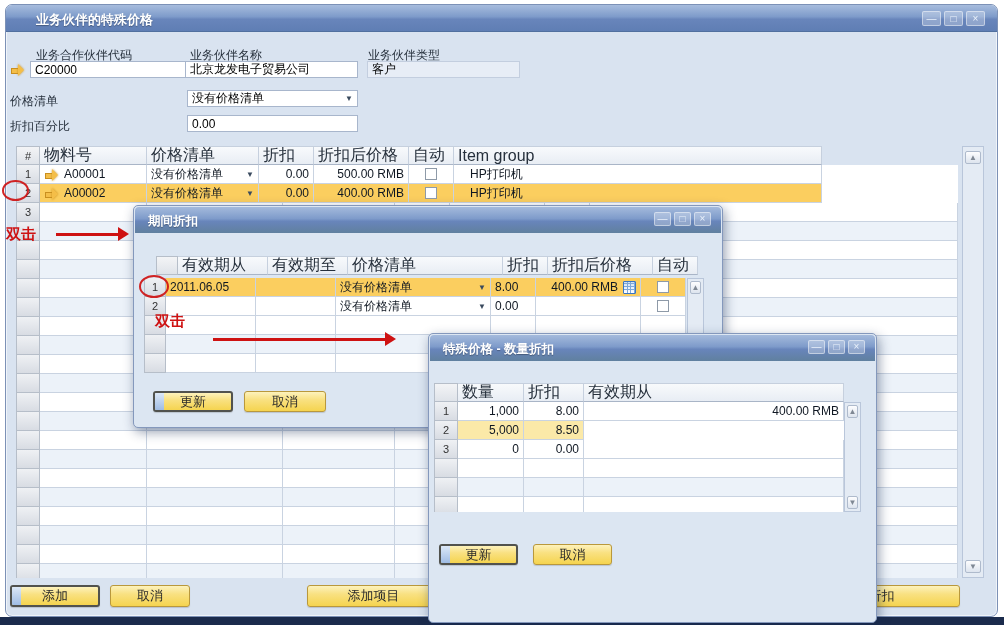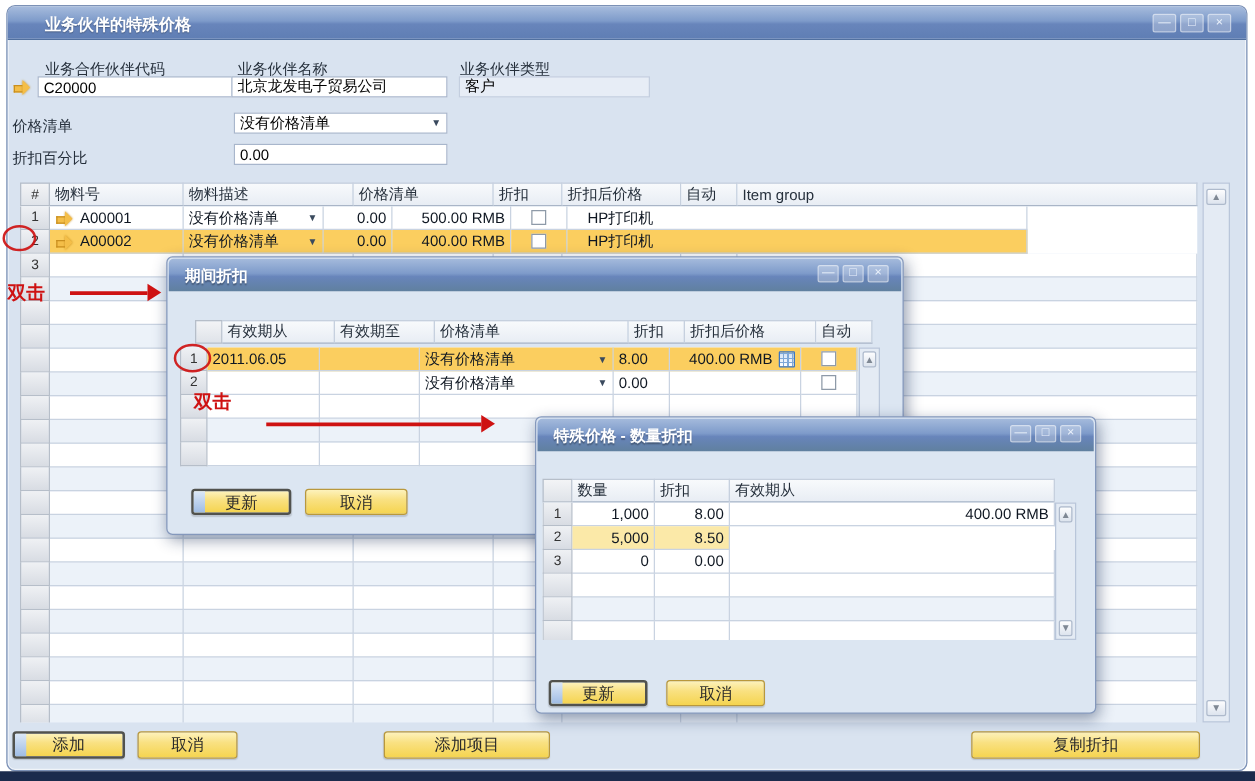--- a/index.html
+++ b/index.html
@@ -40,21 +40,21 @@
   .link-arrow::before { content:''; position:absolute; left:1px; top:4px; width:7px; height:4px;
     background:#F4BE48; border:1px solid #C98F1F; border-right:none; }
   .link-arrow::after { content:''; position:absolute; left:8px; top:0; width:0; height:0;
     border-left:6px solid #F4BE48; border-top:6px solid transparent; border-bottom:6px solid transparent;
     filter:drop-shadow(0 0 1px #C98F1F); }
 
   
   .thead { display:flex; height:19px; }
   .hcell { height:19px; background:linear-gradient(180deg,#F8FAFC,#E8EDF4);
     border-right:1px solid #C6D0DE; border-bottom:1px solid #A9B5C7; border-top:1px solid #C6D0DE;
-    font-size:12px; color:#26303C; display:flex; align-items:center; padding:0 4px; white-space:nowrap; overflow:hidden; }
+    font-size:16px; color:#26303C; display:flex; align-items:center; padding:0 4px; white-space:nowrap; overflow:hidden; }
   .trow { display:flex; height:19px; background:#FFF; }
   .trow.alt { background:#ECF2F9; }
   .cell { height:19px; border-right:1px solid #C9D3E1; border-bottom:1px solid #C9D3E1;
     font-size:12px; color:#0F1722; display:flex; align-items:center; padding:0 4px; white-space:nowrap; overflow:hidden; }
   .numcell { background:linear-gradient(180deg,#EFF1F4,#D8DCE3); border:1px solid #B6BEC9; border-top:none;
     color:#333; font-size:11px; justify-content:center; padding:0; }
   .thead .numcell { border-top:1px solid #B6BEC9; background:linear-gradient(180deg,#F3F4F6,#DFE3E9); }
   .r { justify-content:flex-end; }
   .gold  { background:#FBCE5F !important; }
   .paleg { background:#FBE9A8 !important; }
@@ -114,21 +114,20 @@
   <div class="field" style="left:187px; top:90px; width:171px;">
     <span>没有价格清单</span>
     <span class="combo-caret">▼</span>
   </div>
   <span class="label" style="left:10px; top:118px;">折扣百分比</span>
   <div class="field" style="left:187px; top:115px; width:171px;">0.00</div>
 
   <div class="thead" style="position:absolute; left:16px; top:146px;">
     <span class="hcell numcell" style="width:24px;">#</span>
     <span class="hcell" style="width:107px;">物料号</span>
-    <span class="hcell" style="width:136px;">物料描述</span>
     <span class="hcell" style="width:112px;">价格清单</span>
     <span class="hcell" style="width:55px;">折扣</span>
     <span class="hcell" style="width:95px;">折扣后价格</span>
     <span class="hcell" style="width:45px;">自动</span>
     <span class="hcell" style="width:368px;">Item group</span>
   </div>
 
   <div id="main-body" style="position:absolute; left:16px; top:165px; width:942px; height:413px; overflow:hidden;">
     <div class="trow">
       <span class="cell numcell" style="width:24px;">1</span>
@@ -455,21 +454,21 @@
           <span class="cell" style="width: 45px;"></span>
         </div>
       </div>
     <div class="sbar" style="left:553px; top:72px; width:17px; height:96px;">
       <span class="sbtn" style="top:2px; width:11px;">▲</span>
     </div>
     <div class="btn default" style="left:19px; top:185px; width:80px; height:21px;">更新</div>
     <div class="btn" style="left:110px; top:185px; width:82px; height:21px;">取消</div>
   </div>
 
-  <div class="dialog" style="left:428px; top:333px; width:449px; height:238px; z-index:20;padding-left:25px;">
+  <div class="dialog" style="left:428px; top:333px; width:449px; height:290px; z-index:20;padding-left:25px;">
     <div class="dlg-titlebar">
       <span class="title">特殊价格 - 数量折扣</span>
       <span class="winctrl" style="right:10px;">
         <span>—</span>
         <span>□</span>
         <span>×</span>
       </span>
     </div>
 
     <div class="thead" style="position:absolute; left:5px; top:49px;">

